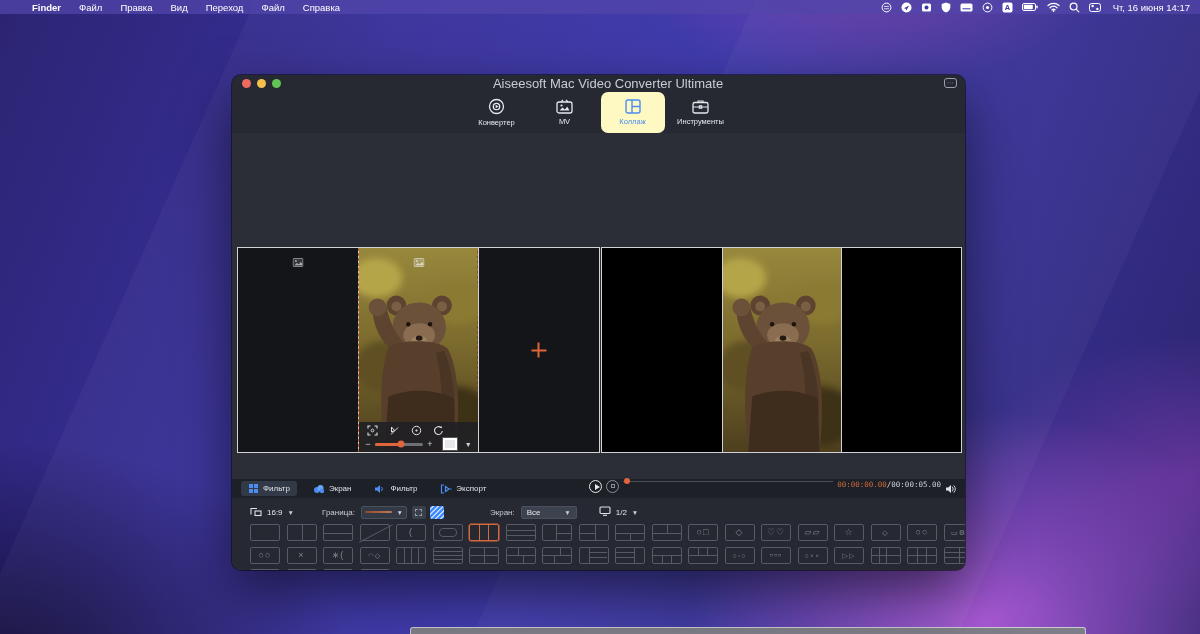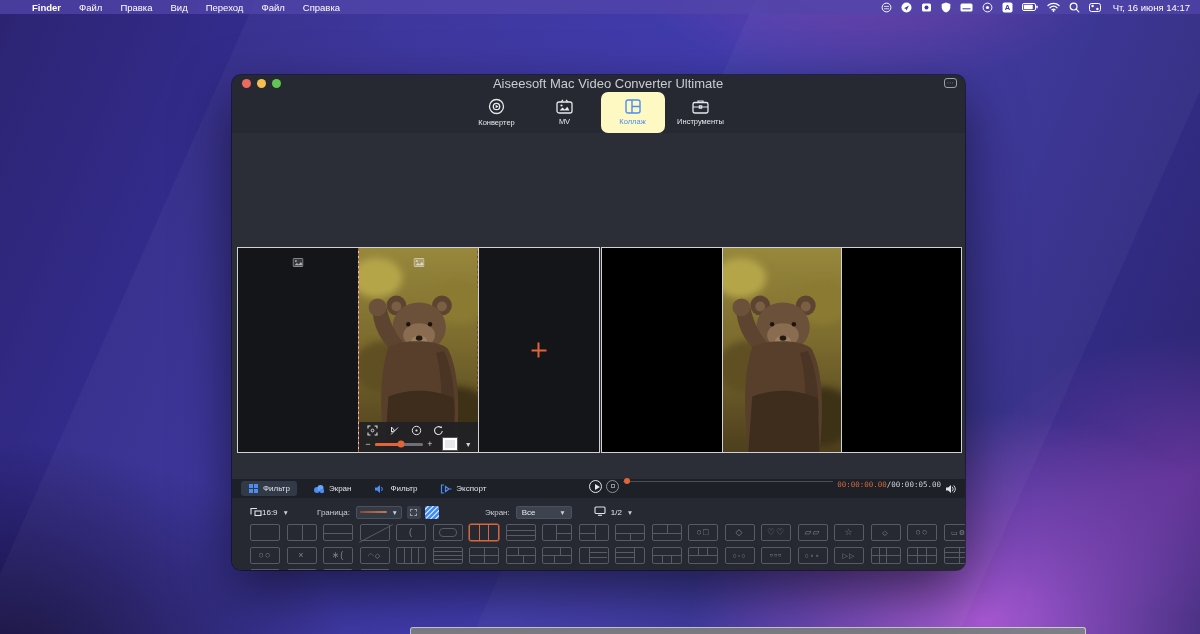--- a/index.html
+++ b/index.html
@@ -93,21 +93,21 @@
   #seek { position:relative; width:210px; height:3px; }
   #seek .track { position:absolute; left:0; right:0; top:1px; height:1px; background:#4a4e57; }
   #seek .dot { position:absolute; left:1px; top:50%; width:6px; height:6px; border-radius:50%; background:#e0653a; transform:translate(0,-50%); }
   #timecode { font-family:"DejaVu Sans Mono", monospace; font-size:7.5px; white-space:nowrap; }
   #tc-cur { color:#d06a3f; } #tc-sep,#tc-total { color:#cfd2d8; }
 
   
   #panel { position:absolute; left:0; top:365px; width:733px; height:130px; background:#262932; }
   #controls { position:absolute; left:18px; top:7px; right:10px; height:14px; display:flex; align-items:center; font-size:8px; color:#c9ccd2; }
   .ctl-caret { font-size:6.5px; color:#c9ccd2; margin:0 0 0 5px; }
-  #aspect-val { color:#e6e8ec; }
+  #aspect-val { color:#e6e8ec; margin-left:5px; }
   #border-label { margin-left:28px; }
   #line-select { margin-left:6px; width:46px; height:13px; background:#343a45; border:1px solid #4a505c; border-radius:2px; display:flex; align-items:center; padding:0 3px; }
   #line-sample { flex:1; height:2px; border-radius:1px; background:linear-gradient(90deg,#8a4a34,#c27a54); }
   #dashed-btn { margin-left:5px; width:14px; height:13px; background:#3a404b; border-radius:2px; display:flex; align-items:center; justify-content:center; }
   #dashed-btn .dsq { width:7px; height:7px; border:1px dashed #9aa0aa; }
   #hatch-btn { margin-left:4px; width:14px; height:13px; border-radius:2px;
     background:repeating-linear-gradient(135deg,#3f8cff 0 2px,#bcd6ff 2px 3.5px); }
   #screen-label { margin-left:46px; }
   #screen-select { margin-left:6px; width:56px; height:13px; background:#3d434e; border:1px solid #4a505c; border-radius:2px; display:flex; align-items:center; padding:0 5px; color:#e6e8ec; }
   #screen-select .ctl-caret { margin-left:auto; }

